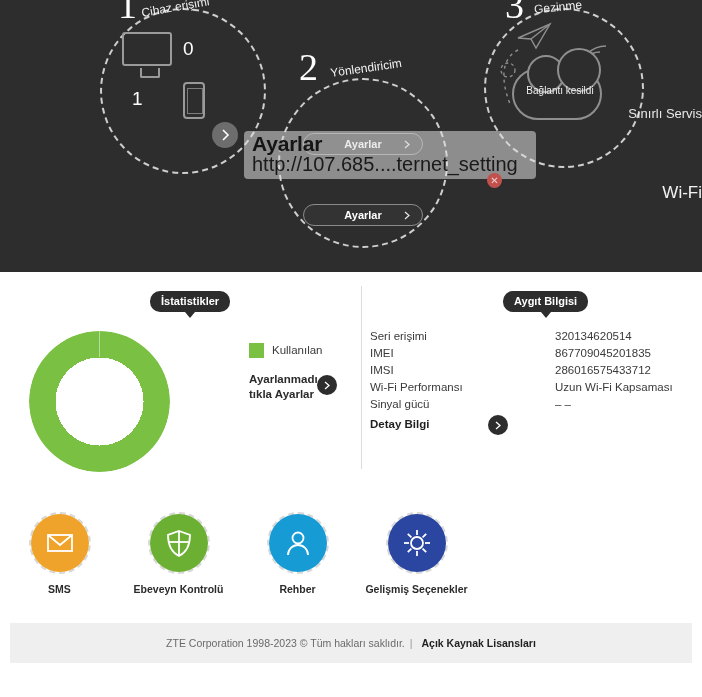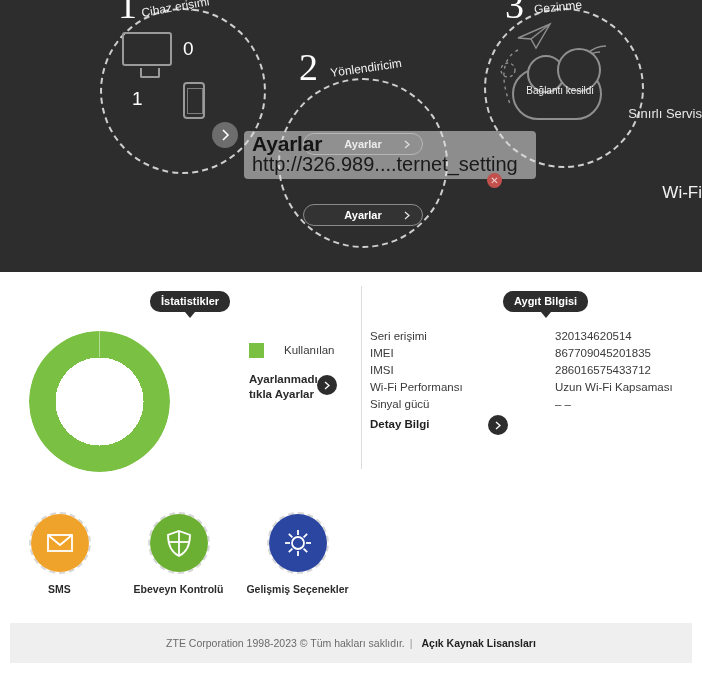--- a/index.html
+++ b/index.html
@@ -203,21 +203,21 @@
   .donut-seam {
     position: absolute; left: 99px; top: 331px;
     width: 1px; height: 26px; background: rgba(255,255,255,0.45);
   }
 
   .legend-swatch {
     position: absolute; left: 249px; top: 343px;
     width: 15px; height: 15px; background: #7ac143;
   }
   .legend-label {
-    position: absolute; left: 284px; top: 344px;
+    position: absolute; left: 272px; top: 344px;
     font-size: 11.5px; color: #3a3a3a;
   }
   .cta-text {
     position: absolute; left: 249px; top: 372px;
     width: 70px; font-size: 11.5px; font-weight: bold;
     color: #2b2b2b; line-height: 1.3;
   }
   .cta-arrow {
     position: absolute; left: 317px; top: 375px;
     width: 20px; height: 20px; border-radius: 50%;
@@ -338,21 +338,21 @@
     <svg class="wifi-waves" viewBox="0 0 30 30">
       <path d="M4 28 A14 14 0 0 1 18 14" fill="none" stroke="#8f8f8f" stroke-width="1.4"></path>
       <path d="M4 28 A20 20 0 0 1 24 8" fill="none" stroke="#8f8f8f" stroke-width="1.4"></path>
       <path d="M4 28 A26 26 0 0 1 30 2" fill="none" stroke="#8f8f8f" stroke-width="1.4"></path>
     </svg>
     <div class="cloud"></div>
     <div class="cloud-text">Bağlantı kesildi</div>
 
     <div class="link-overlay">
       <div class="ov-title">Ayarlar</div>
-      <div class="ov-url">http://326.989....ternet_setting</div>
+      <div class="ov-url">http://107.685....ternet_setting</div>
     </div>
     <div class="err-badge">✕</div>
   </div>
 
   <div class="content"></div>
   <div class="divider-v"></div>
 
   <div class="tag tag-stats">İstatistikler</div>
   <div class="tag tag-device">Aygıt Bilgisi</div>
 
@@ -418,20 +418,31 @@
           <svg viewBox="0 0 30 30">
             <path d="M15 3 L26 7 C26 19, 21 25, 15 28 C9 25, 4 19, 4 7 Z" fill="none" stroke="#ffffff" stroke-width="1.8"></path>
             <line x1="15" y1="3" x2="15" y2="28" stroke="#ffffff" stroke-width="1.8"></line>
             <line x1="4.5" y1="14" x2="25.5" y2="14" stroke="#ffffff" stroke-width="1.8"></line>
           </svg>
         </div>
       </div>
       <div class="sc-label">Ebeveyn Kontrolü</div>
     </div>
 
+    <div class="shortcut">
+      <div class="sc-circle">
+        <div class="sc-inner" style="background:#169bd5">
+          <svg viewBox="0 0 30 30">
+            <circle cx="15" cy="10" r="5.5" fill="none" stroke="#ffffff" stroke-width="1.8"></circle>
+            <path d="M5 27 A10 10 0 0 1 25 27" fill="none" stroke="#ffffff" stroke-width="1.8"></path>
+          </svg>
+        </div>
+      </div>
+      <div class="sc-label">Rehber</div>
+    </div>
 
     <div class="shortcut">
       <div class="sc-circle">
         <div class="sc-inner" style="background:#2b46a0">
           <svg viewBox="0 0 30 30">
             <circle cx="15" cy="15" r="6" fill="none" stroke="#ffffff" stroke-width="1.8"></circle>
             <g stroke="#ffffff" stroke-width="1.8">
               <line x1="15" y1="2" x2="15" y2="7"></line>
               <line x1="15" y1="23" x2="15" y2="28"></line>
               <line x1="2" y1="15" x2="7" y2="15"></line>

